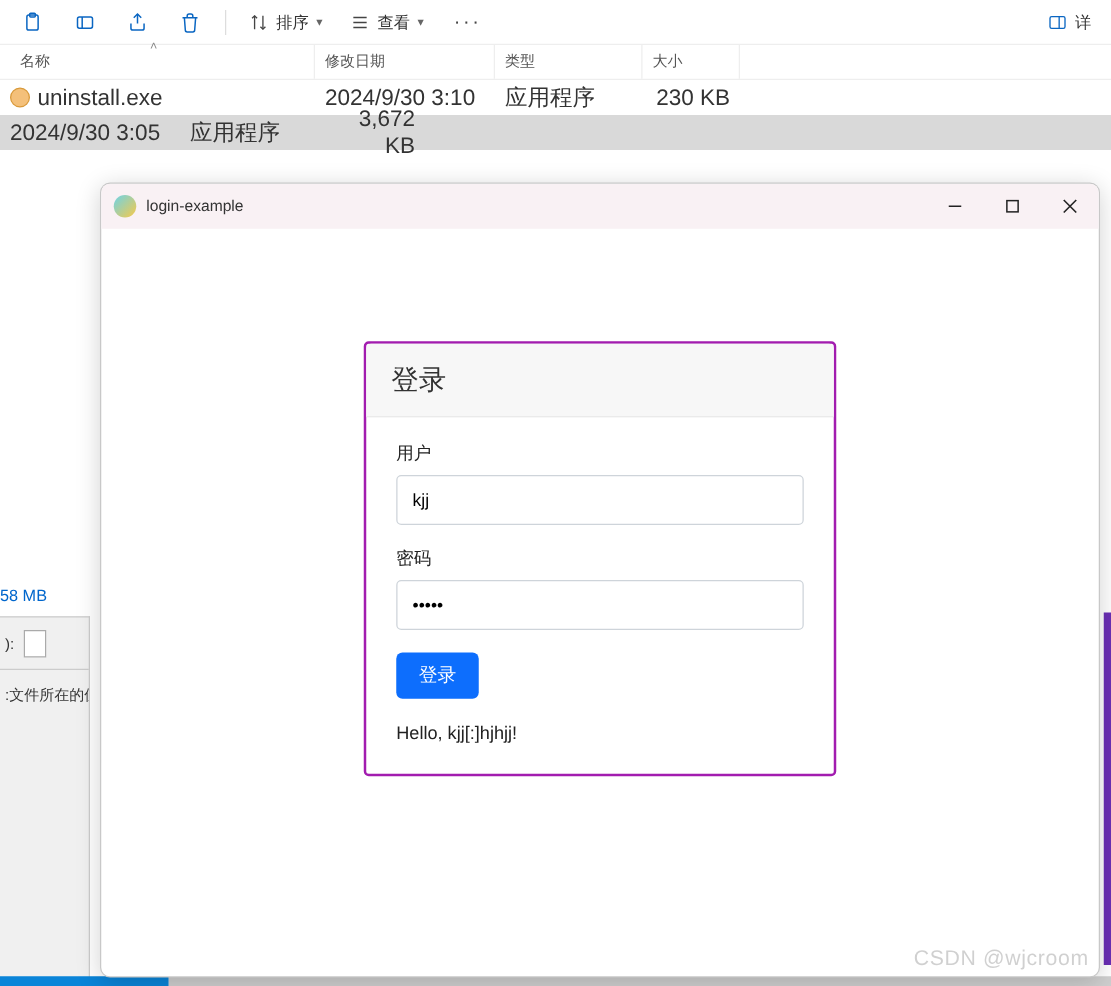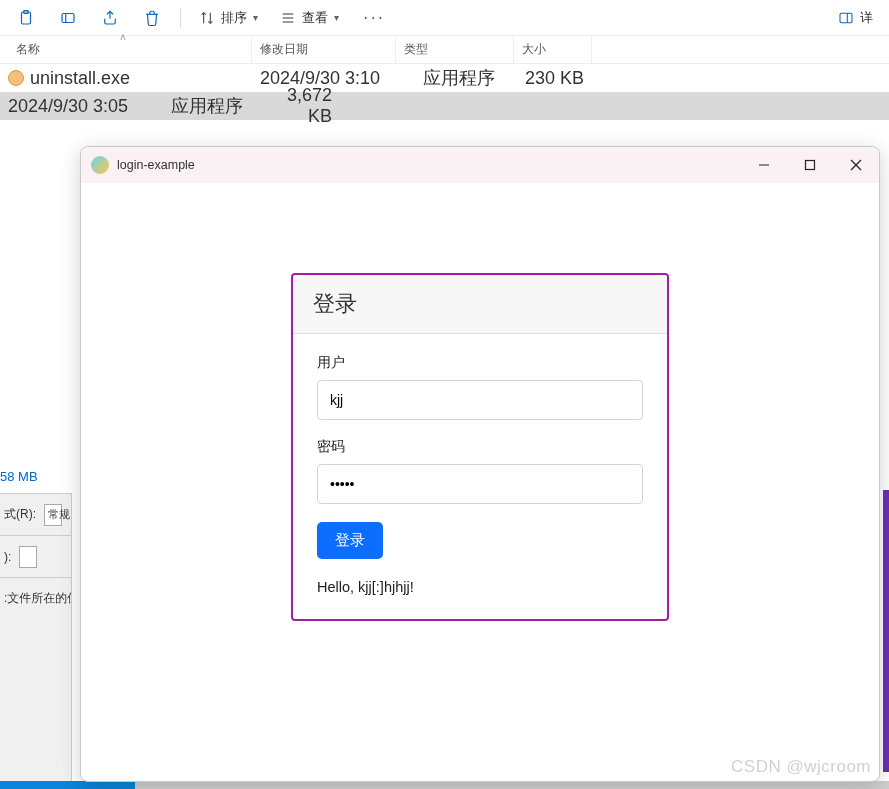--- a/index.html
+++ b/index.html
@@ -68,21 +68,21 @@
 
 .file-row {
   display: flex;
   height: 28px;
   align-items: center;
   font-size: 18px;
 }
 .file-row.selected { background: #d9d9d9; }
 .file-row .c-name { width: 252px; padding-left: 8px; display:flex; align-items:center; gap: 6px; overflow:hidden; white-space:nowrap; text-overflow: ellipsis;}
 .file-row .c-date { width: 144px; padding-left: 8px;}
-.file-row .c-type { width: 118px; padding-left: 8px; text-align: center;}
+.file-row .c-type { width: 118px; padding-left: 8px;}
 .file-row .c-size { width: 78px; text-align:right; padding-right: 8px;}
 .file-icon {
   width: 16px; height: 16px; border-radius: 50%;
   display:inline-flex; align-items:center; justify-content:center;
   font-size: 10px;
 }
 .file-icon.uninstall { background: #f4c07a; border:1px solid #d99a3b; }
 .file-icon.tauri { background: linear-gradient(135deg,#6dd3e8,#f7c948); }
 
 
@@ -312,24 +312,20 @@
     <div class="file-row selected">
       <div class="c-date">2024/9/30 3:05</div>
       <div class="c-type">应用程序</div>
       <div class="c-size">3,672 KB</div>
     </div>
   </div>
 
 <div class="left-strip">
   <div class="size-label">58 MB</div>
   <div class="panel">
-    <div class="prow">
-      <span>式(R):</span>
-      <span class="mini-input" style="padding-left:3px; display:flex; align-items:center; font-size:11px;">常规</span>
-    </div>
     <div class="prow">
       <span>):</span>
       <span class="mini-input"></span>
     </div>
     <div class="prow" style="border-bottom:none; height:auto; padding-top:12px;">
       <span>:文件所在的位</span>
     </div>
   </div>
 </div>
 

